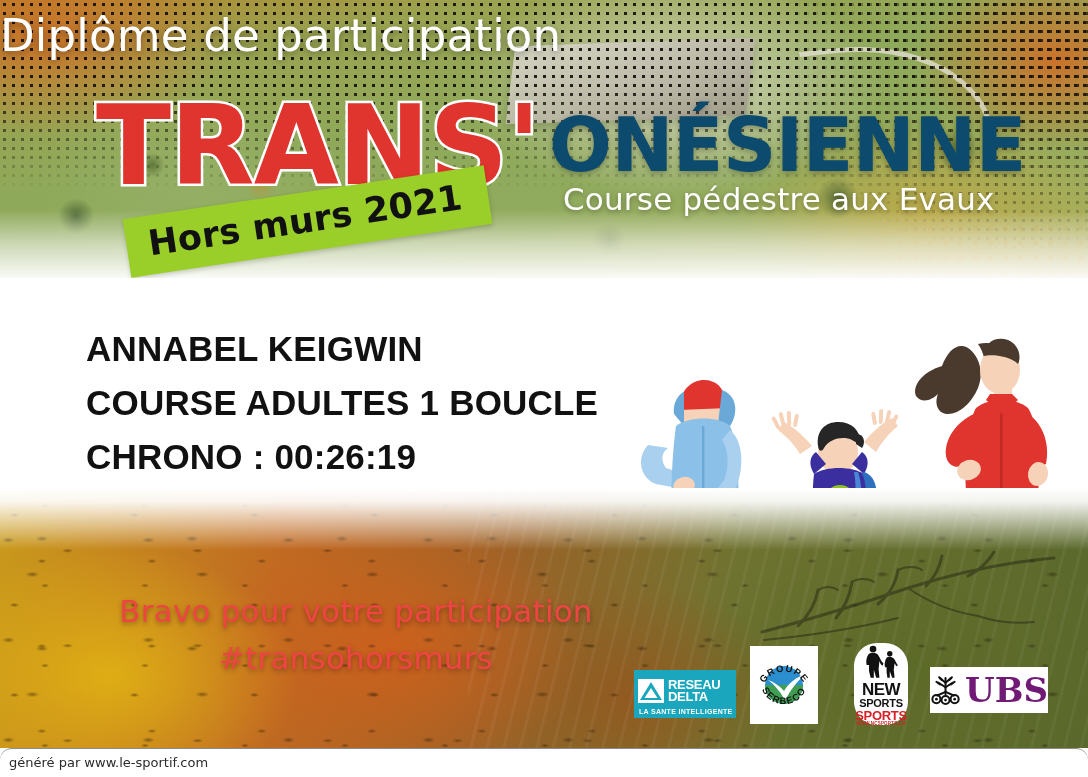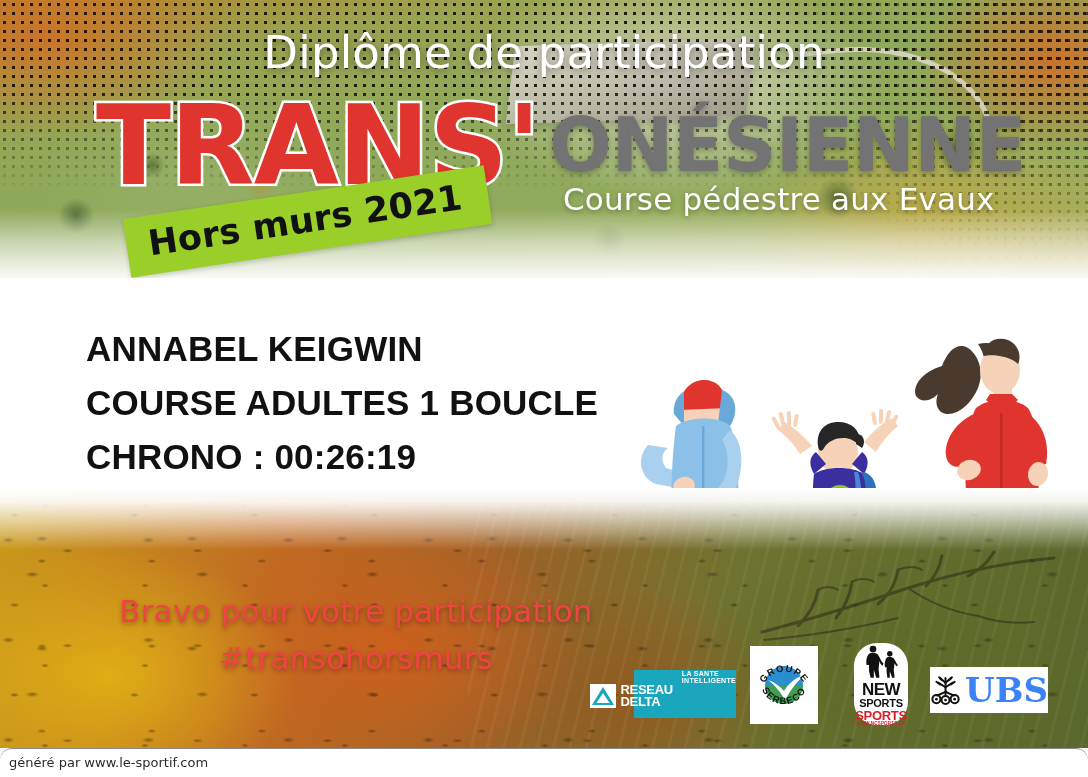--- a/index.html
+++ b/index.html
@@ -74,36 +74,36 @@
     -webkit-mask-image:radial-gradient(ellipse 250px 110px at 85% 85%, rgba(0,0,0,1) 15%, rgba(0,0,0,0) 82%);
             mask-image:radial-gradient(ellipse 250px 110px at 85% 85%, rgba(0,0,0,1) 15%, rgba(0,0,0,0) 82%);
   }
   .photo-top .fade-bottom{
     position:absolute;left:0;bottom:0;width:1088px;height:90px;
     background:linear-gradient(to bottom, rgba(255,255,255,0) 0%, rgba(255,255,255,.55) 38%, rgba(255,255,255,.95) 76%, #fff 100%);
   }
 
   
   .diplome{
-    position:absolute;left:0;top:26px;width:1088px;text-align:center;
+    position:absolute;left:0;top:9px;width:1088px;text-align:left;
     color:#fff;font-size:45px;letter-spacing:.2px;
     font-family:"DejaVu Sans","Liberation Sans",sans-serif;
     text-shadow:0 2px 7px rgba(0,0,0,.35);
   }
   .logoblock{position:absolute;left:0;top:95px;width:1088px;height:180px;}
   .trans{
     position:absolute;left:96px;top:-4px;
     font-size:110px;font-weight:bold;color:#e0342f;line-height:1;
     letter-spacing:-1px;
     -webkit-text-stroke:5px #fff;
     paint-order:stroke fill;
   }
   .onesienne{
     position:absolute;left:549px;top:13px;
-    font-size:74px;font-weight:bold;color:#737373;line-height:1;letter-spacing:-.5px;
+    font-size:74px;font-weight:bold;color:#0c4a6e;line-height:1;letter-spacing:-.5px;
     text-shadow:0 2px 6px rgba(0,0,0,.28);
   }
   .soustitre{
     position:absolute;left:563px;top:86px;
     font-size:31px;color:#fff;letter-spacing:.2px;
     text-shadow:0 2px 5px rgba(0,0,0,.3);
     text-align:center;
   }
   .badge{
     position:absolute;left:125px;top:97px;
@@ -171,36 +171,36 @@
     position:absolute;left:86px;top:588px;width:540px;text-align:center;
     color:#ef4444;font-size:31px;line-height:47px;letter-spacing:.2px;
     text-shadow:0 2px 5px rgba(0,0,0,.35);
   }
 
   
   .sponsors{position:absolute;left:626px;top:640px;width:440px;height:90px;}
   .logo{position:absolute;background:#fff;display:flex;align-items:center;justify-content:center;}
 
   .l-delta{left:8px;top:30px;width:102px;height:48px;background:#1aa7bd;padding:0;}
-  .l-delta .inner{display:flex;width:100%;height:100%;justify-content:flex-end;}
+  .l-delta .inner{display:flex;flex-direction:column;width:100%;height:100%;justify-content:flex-end;}
   .l-delta .row1{display:flex;flex:1;align-items:center;padding:3px 4px 0 4px;}
   .l-delta .tri{width:26px;height:24px;flex:none;}
   .l-delta .words{margin-left:4px;color:#fff;font-weight:bold;line-height:12px;font-size:13px;letter-spacing:-.3px;font-family:"Liberation Sans",sans-serif;}
   .l-delta .tag{color:#fff;font-size:7px;font-weight:bold;letter-spacing:.3px;padding:0 0 3px 5px;font-family:"Liberation Sans",sans-serif;}
 
   .l-serbeco{left:124px;top:6px;width:68px;height:78px;}
   .l-newconcept{left:228px;top:3px;width:54px;height:82px;border-radius:23px;}
   .l-nc .nc-txt{text-align:center;line-height:1;}
   .l-nc .nc1{font-size:17px;font-weight:bold;color:#111;letter-spacing:-.5px;font-family:"Liberation Sans",sans-serif;}
   .l-nc .nc2{font-size:11px;font-weight:bold;color:#111;letter-spacing:-.3px;font-family:"Liberation Sans",sans-serif;}
   .l-nc .nc3{font-size:13px;font-weight:bold;color:#d81f26;letter-spacing:-.3px;font-family:"Liberation Sans",sans-serif;}
   .l-nc .nc4{font-size:4.5px;font-weight:bold;color:#d81f26;letter-spacing:.2px;font-family:"Liberation Sans",sans-serif;}
 
   .l-ubs{left:304px;top:27px;width:118px;height:46px;}
-  .l-ubs .ubs-txt{color:#3b82f6;font-family:"DejaVu Serif","Liberation Serif",serif;font-weight:bold;font-size:34px;letter-spacing:0px;line-height:1;margin-left:4px;}
+  .l-ubs .ubs-txt{color:#701a75;font-family:"DejaVu Serif","Liberation Serif",serif;font-weight:bold;font-size:34px;letter-spacing:0px;line-height:1;margin-left:4px;}
 
   
   .footer{
     position:absolute;left:0;top:748px;width:1088px;height:29px;background:#fff;
     border-top:1px solid #8c8c8c;
     border-radius:12px;
   }
   .footer .txt{
     position:absolute;left:9px;top:6px;color:#2b2b2b;font-size:13px;
     font-family:"DejaVu Sans","Liberation Sans",sans-serif;

